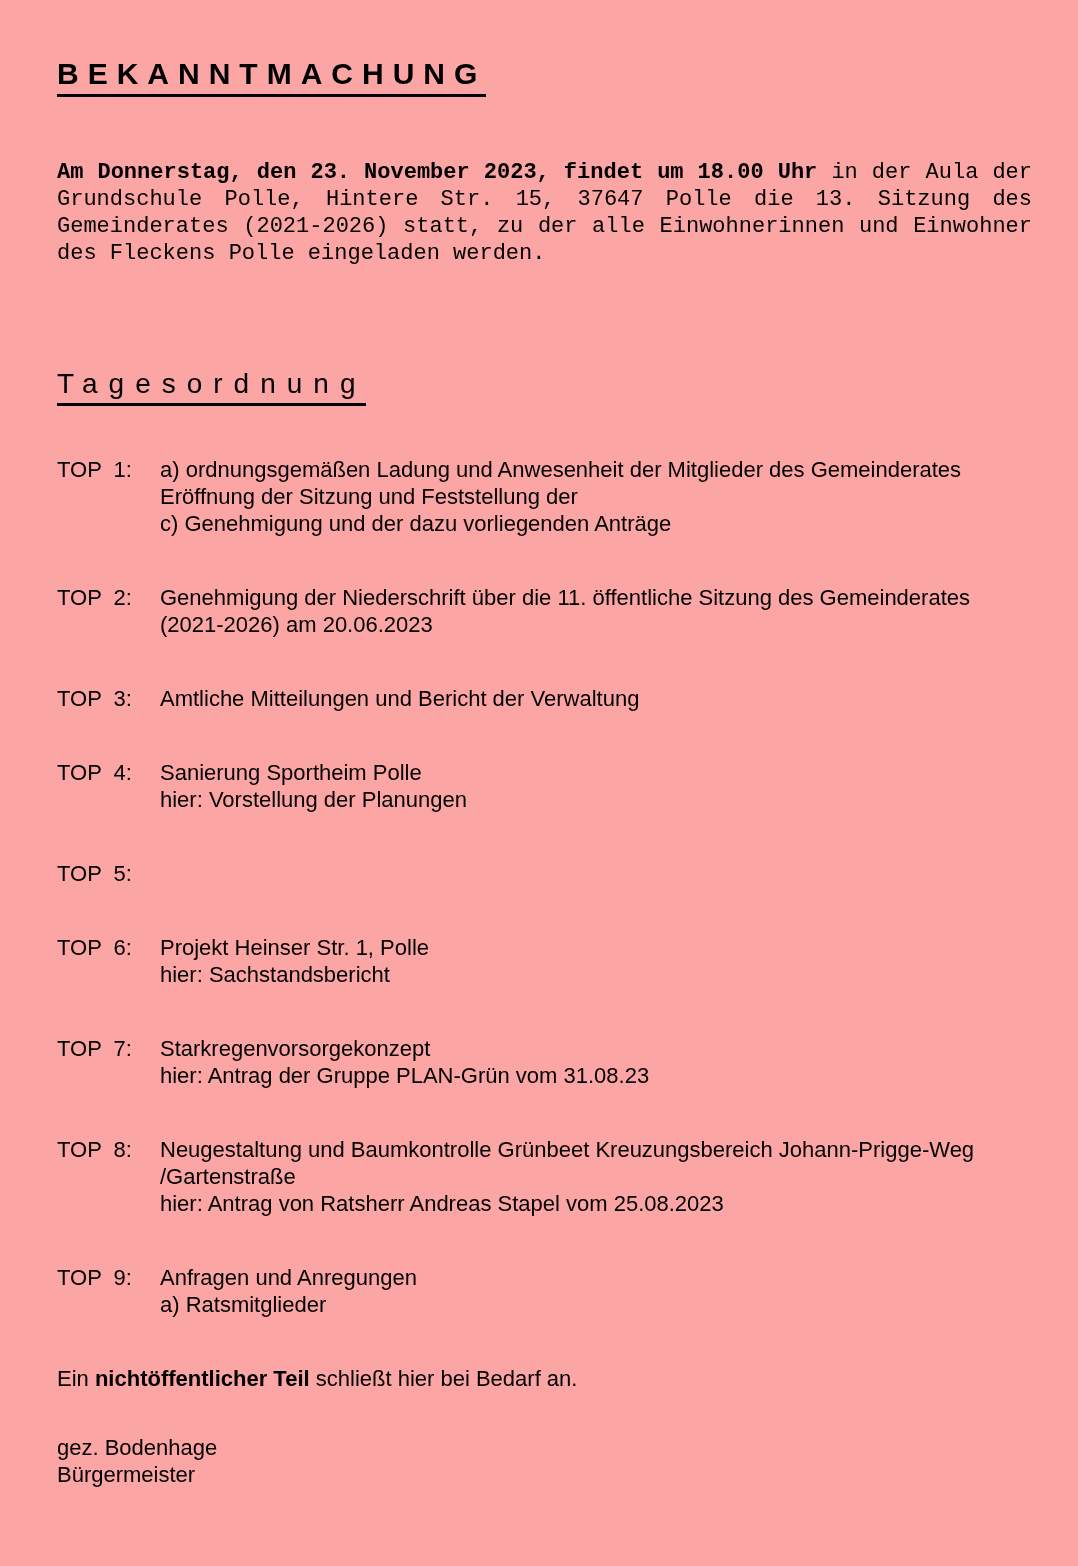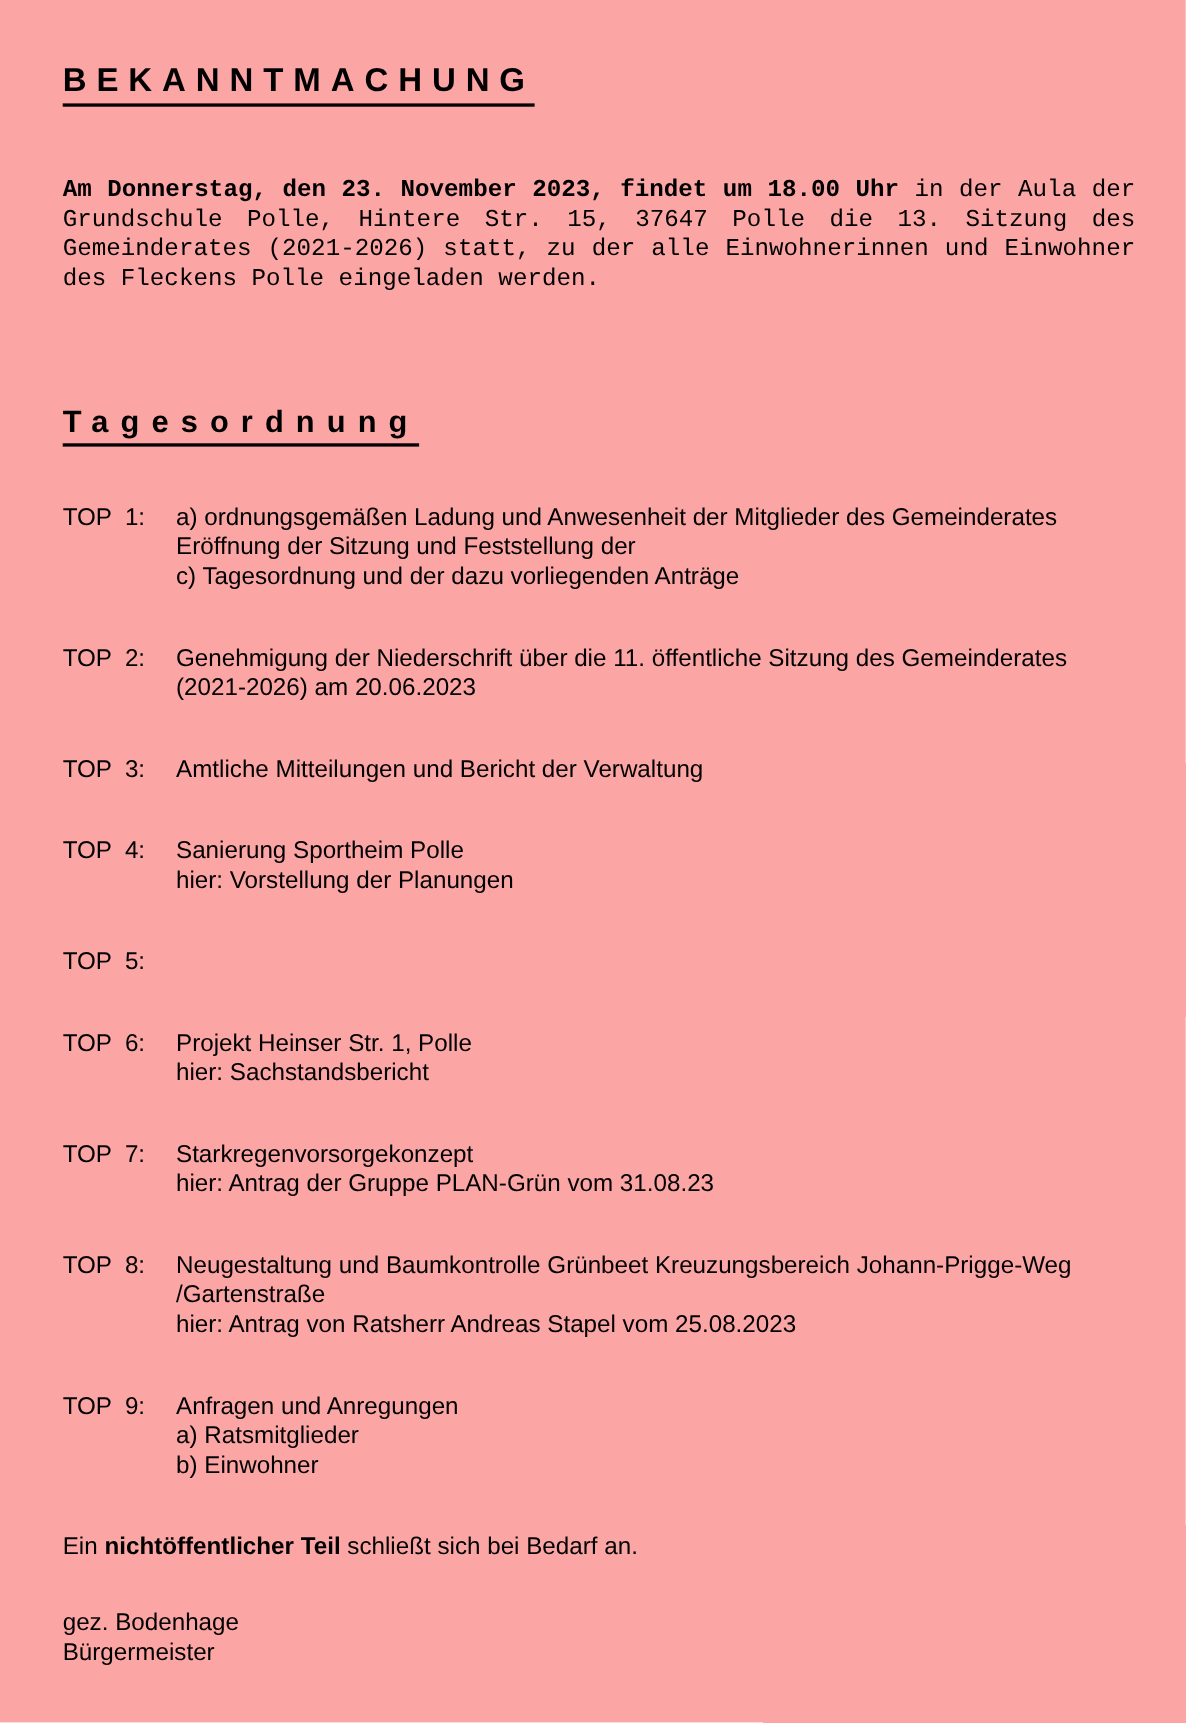--- a/index.html
+++ b/index.html
@@ -34,21 +34,21 @@
   }
   p.intro {
     margin: 62px 0 0 0;
     text-align: justify;
     font-family: Liberation Mono, monospace;
   }
   h2.agenda-heading {
     margin: 100px 0 0 0;
     font-size: 28px;
     line-height: 34px;
-    font-weight: bold;
+    font-weight: normal;
     letter-spacing: 11px;
   }
   h2.agenda-heading .underline {
     display: inline-block;
     border-bottom: 3px solid #000;
     padding-bottom: 2px;
   }
   .agenda {
     margin-top: 50px;
   }
@@ -83,21 +83,21 @@
 
   <h2 class="agenda-heading"><span class="underline">Tagesordnung</span></h2>
 
   <div class="agenda">
 
     <div class="agenda-item">
       <div class="label">TOP 1:</div>
       <div class="content">
         <div class="line">a) ordnungsgemäßen Ladung und Anwesenheit der Mitglieder des Gemeinderates</div>
         <div class="line">Eröffnung der Sitzung und Feststellung der</div>
-        <div class="line">c) Tagesordnung und der dazu vorliegenden Anträge</div>
+        <div class="line">c) Genehmigung und der dazu vorliegenden Anträge</div>
       </div>
     </div>
 
     <div class="agenda-item">
       <div class="label">TOP 2:</div>
       <div class="content">
         <div class="line">Genehmigung der Niederschrift über die 11. öffentliche Sitzung des Gemeinderates</div>
         <div class="line">(2021-2026) am 20.06.2023</div>
       </div>
     </div>
@@ -144,26 +144,25 @@
         <div class="line">/Gartenstraße</div>
         <div class="line">hier: Antrag von Ratsherr Andreas Stapel vom 25.08.2023</div>
       </div>
     </div>
 
     <div class="agenda-item">
       <div class="label">TOP 9:</div>
       <div class="content">
         <div class="line">Anfragen und Anregungen</div>
         <div class="line">a) Ratsmitglieder</div>
-        <div class="line">b) Einwohner</div>
       </div>
     </div>
 
   </div>
 
-  <p class="closing"><span>Ein </span><strong>nichtöffentlicher Teil</strong><span> schließt sich bei Bedarf an.</span></p>
+  <p class="closing"><span>Ein </span><strong>nichtöffentlicher Teil</strong><span> schließt hier bei Bedarf an.</span></p>
 
   <div class="signature">
     <div>gez. Bodenhage</div>
     <div>Bürgermeister</div>
   </div>
 
 </div>
 
 </body></html>

